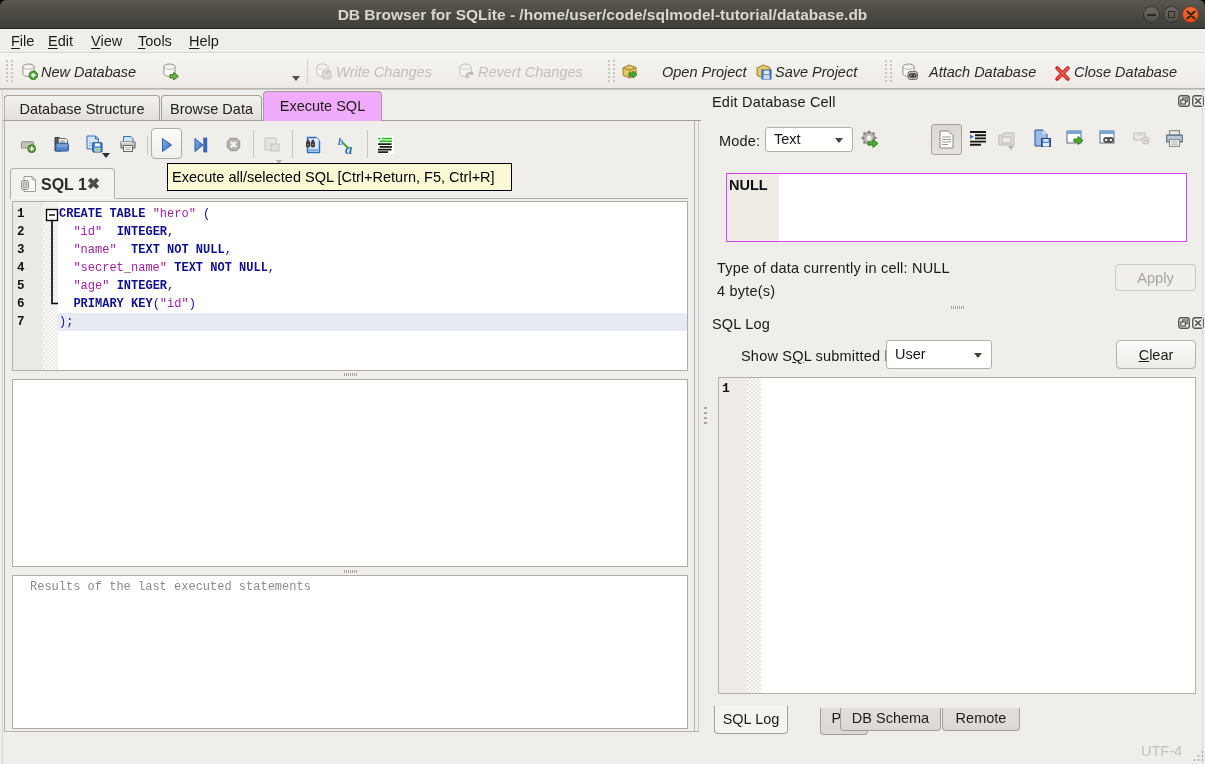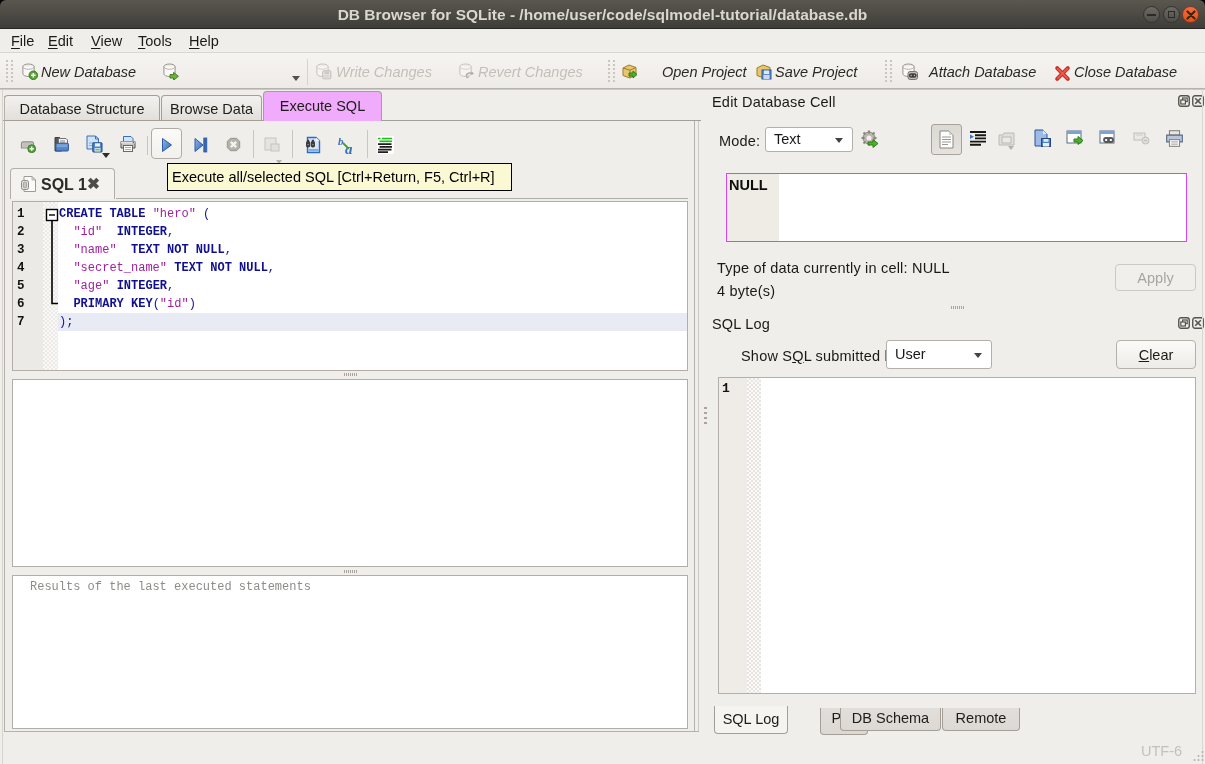--- a/index.html
+++ b/index.html
@@ -422,21 +422,21 @@
     <div class="abs" id="loggutter"></div>
     <div class="abs" id="logfold"></div>
     <div class="abs" id="lognum">1</div>
   </div>
 
 <div class="stab active" style="left:714px;top:706px;width:74px;height:28px;line-height:26px;">SQL Log</div>
 <div class="stab" style="left:790px;top:708px;width:48px;height:27px;line-height:21px;margin-left:30px;">Plot</div>
 <div class="stab" style="left:840px;top:708px;width:101px;height:23px;line-height:21px;">DB Schema</div>
 <div class="stab" style="left:942px;top:708px;width:78px;height:23px;line-height:21px;">Remote</div>
 
-<div class="abs" id="utf8">UTF-6</div>
+<div class="abs" id="utf8">UTF-4</div>
 
 <div class="abs" style="left:2px;top:90px;width:1px;height:674px;background:#d7d3cd;"></div>
 <div class="abs" style="left:1202px;top:90px;width:1px;height:674px;background:#dcd8d2;"></div>
 <div class="abs" style="left:4px;top:96px;width:1px;height:635px;background:#b6b1ab;"></div>
 <div class="abs" style="left:694px;top:121px;width:1px;height:610px;background:#b6b1ab;"></div>
 <div class="abs" style="left:698px;top:121px;width:1px;height:610px;background:#ccc8c2;"></div>
 <div class="abs" style="left:4px;top:731px;width:695px;height:1px;background:#b6b1ab;"></div>
 <div class="abs" style="left:704px;top:407px;width:3px;height:20px;background:repeating-linear-gradient(#aaa49d 0 2px,transparent 2px 5px);"></div>
 <svg class="abs" style="left:1191px;top:749px;width:14px;height:14px;" viewBox="0 0 14 14">
     <g fill="#b4b0a9">

